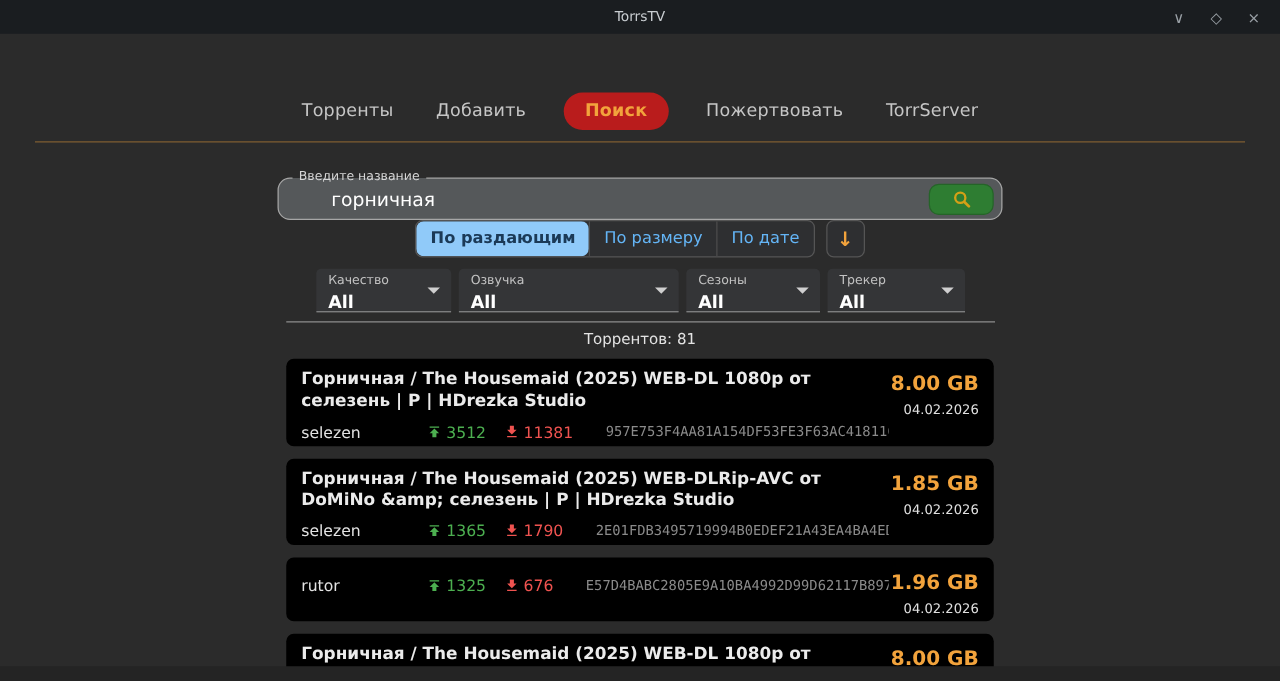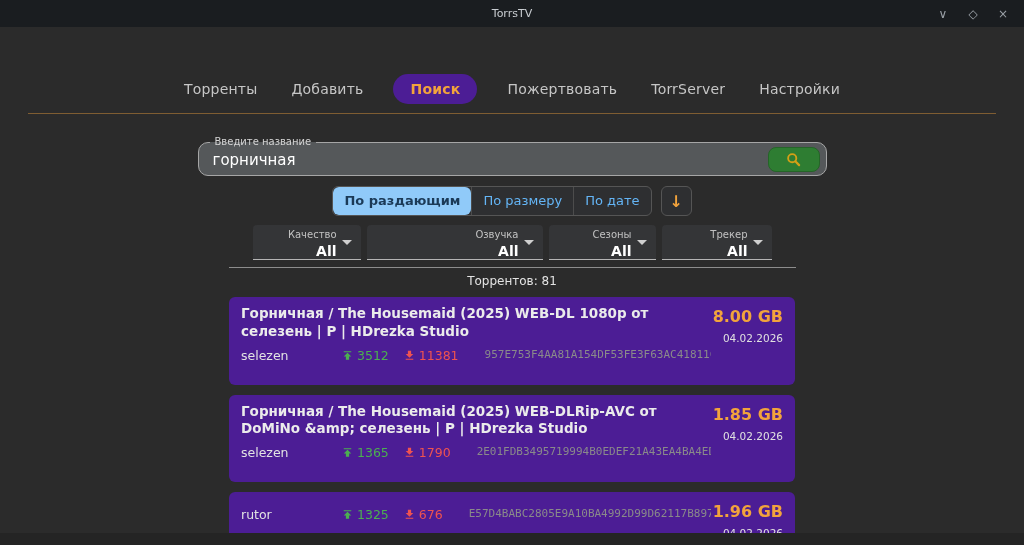--- a/index.html
+++ b/index.html
@@ -24,95 +24,95 @@
   }
   
   .tabs {
     margin-top:47px; display:flex; justify-content:center; align-items:center; gap:26px;
   }
   .tab {
     font-size:14px; font-weight:500; color:#c6c6c6; padding:7px 4px; cursor:default;
     letter-spacing:.2px;
   }
   .tab.selected {
-    background:#4c1d95; color:#f2a33c; font-weight:700;
+    background:#b91c1c; color:#f2a33c; font-weight:700;
     border-radius:17px; padding:7px 17px;
   }
   .tabs-divider {
     margin:9px 28px 0 28px; height:1px; background:rgba(242,163,60,.42);
   }
   
   .search-wrap {
-    width:629px; margin:28px auto 0 auto; position:relative;
-    height:34px; background:#55585a; border:1px solid #a6a6a6; border-radius:10px;
+    width:580px; margin:28px auto 0 auto; position:relative;
+    height:34px; background:#55585a; border:1px solid #a6a6a6; border-radius:10px;padding-left:28px;
   }
   .search-label {
     position:absolute; top:-7px; left:11px; font-size:10px; color:#d6d6d6;
     padding:0 5px; line-height:12px;
     background:linear-gradient(to bottom,#2b2b2b 50%,#55585a 50%);
     border-radius:3px;
   }
   .search-input {
     width:100%; height:100%; background:transparent; border:none; outline:none;
     color:#ffffff; font-size:15px; font-weight:500; padding:2px 66px 0 14px;
     font-family:"DejaVu Sans","Liberation Sans",sans-serif;
   }
   .search-btn {
     position:absolute; right:6px; top:4px; width:52px; height:25px;
     background:#2e7d32; border:1px solid #256428; border-radius:8px;
     display:flex; align-items:center; justify-content:center; cursor:pointer;
   }
   
-  .sort-row { margin-top:10px; display:flex; justify-content:center; gap:9px; }
+  .sort-row { display:flex; justify-content:center; gap:9px; }
   .sort-group {
     display:flex; border:1px solid #555; border-radius:6px; overflow:hidden;
     background:#2e2f31;
   }
   .sort-btn {
     font-size:13px; font-weight:500; color:#64b5f6; padding:6px 11px;
     border-left:1px solid #4c4c4c; cursor:default; line-height:16px;
   }
   .sort-btn:first-child { border-left:none; }
   .sort-btn.selected {
     background:#90caf9; color:#1b3a57; font-weight:700; border-radius:6px;
   }
   .dir-btn {
     width:31px; border:1px solid #555; border-radius:6px; background:#2e2f31;
     display:flex; align-items:center; justify-content:center;
     color:#f2a33c; font-size:16px; font-weight:700; cursor:pointer;
   }
   
-  .filters { margin-top:9px; display:flex; justify-content:center; gap:6px;text-align:right; }
+  .filters { margin-top:9px; display:flex; justify-content:center; gap:6px; }
   .filter {
     background:#343537; border-bottom:1px solid #b5b5b5;
     border-radius:4px 4px 0 0; height:35px; position:relative;
     padding:4px 24px 0 10px; cursor:pointer;
   }
   .filter-label { font-size:10px; color:#c2c2c2; display:block; line-height:12px; }
   .filter-value { font-size:14px; font-weight:700; color:#ffffff; line-height:16px; }
   .filter-caret {
     position:absolute; right:9px; top:15px; width:0; height:0;
     border-left:5px solid transparent; border-right:5px solid transparent;
     border-top:5px solid #cfcfcf;
   }
   .filters-divider { width:567px; margin:7px auto 0 auto; height:1px; background:#8d8d8d; }
   
   .count { margin-top:6px; text-align:center; font-size:12px; color:#e3e3e3; }
   .cards { width:566px; margin:9px auto 0 auto; }
   .card {
-    background:#4c1d95; border-radius:6px; padding:8px 12px 22px 12px;
+    background:#000000; border-radius:6px; padding:8px 12px 4px 12px;
     margin-bottom:10px; display:flex; cursor:pointer;
   }
   .card-main { flex:1; min-width:0; }
   .card-title {
     font-size:13.5px; font-weight:700; color:#ebebeb; line-height:1.32;
     padding-right:8px;
   }
   .card-meta {
-    margin-top:7px; display:flex; font-size:12.5px;
+    margin-top:7px; display:flex; align-items:center; font-size:12.5px;
   }
   .tracker { color:#e3e3e3; width:100px; flex:none; }
   .seed, .leech { display:flex; align-items:center; gap:3px; font-weight:500; }
   .seed  { color:#4caf50; }
   .leech { color:#ef5350; margin-left:14px; }
   .seed svg, .leech svg { display:block; }
   .hash {
     color:#8a8a8a; font-family:"DejaVu Sans Mono","Liberation Mono",monospace;
     font-size:11px; margin-left:26px; white-space:nowrap; overflow:hidden;
   }
@@ -141,21 +141,20 @@
       </span>
     </div>
 </div>
 
 <div class="tabs">
     <span class="tab">Торренты</span>
     <span class="tab">Добавить</span>
     <span class="tab selected">Поиск</span>
     <span class="tab">Пожертвовать</span>
     <span class="tab">TorrServer</span>
-    <span class="tab">Настройки</span>
   </div>
 
 <div class="tabs-divider"></div>
 
 <div class="search-wrap">
   <span class="search-label">Введите название</span>
   <input class="search-input" type="text" value="горничная" style="">
   <div class="search-btn">
     <svg width="17" height="17" viewBox="0 0 20 20">
       <circle cx="8.5" cy="8.5" r="4.8" fill="none" stroke="#d4a017" stroke-width="2.2"></circle>

